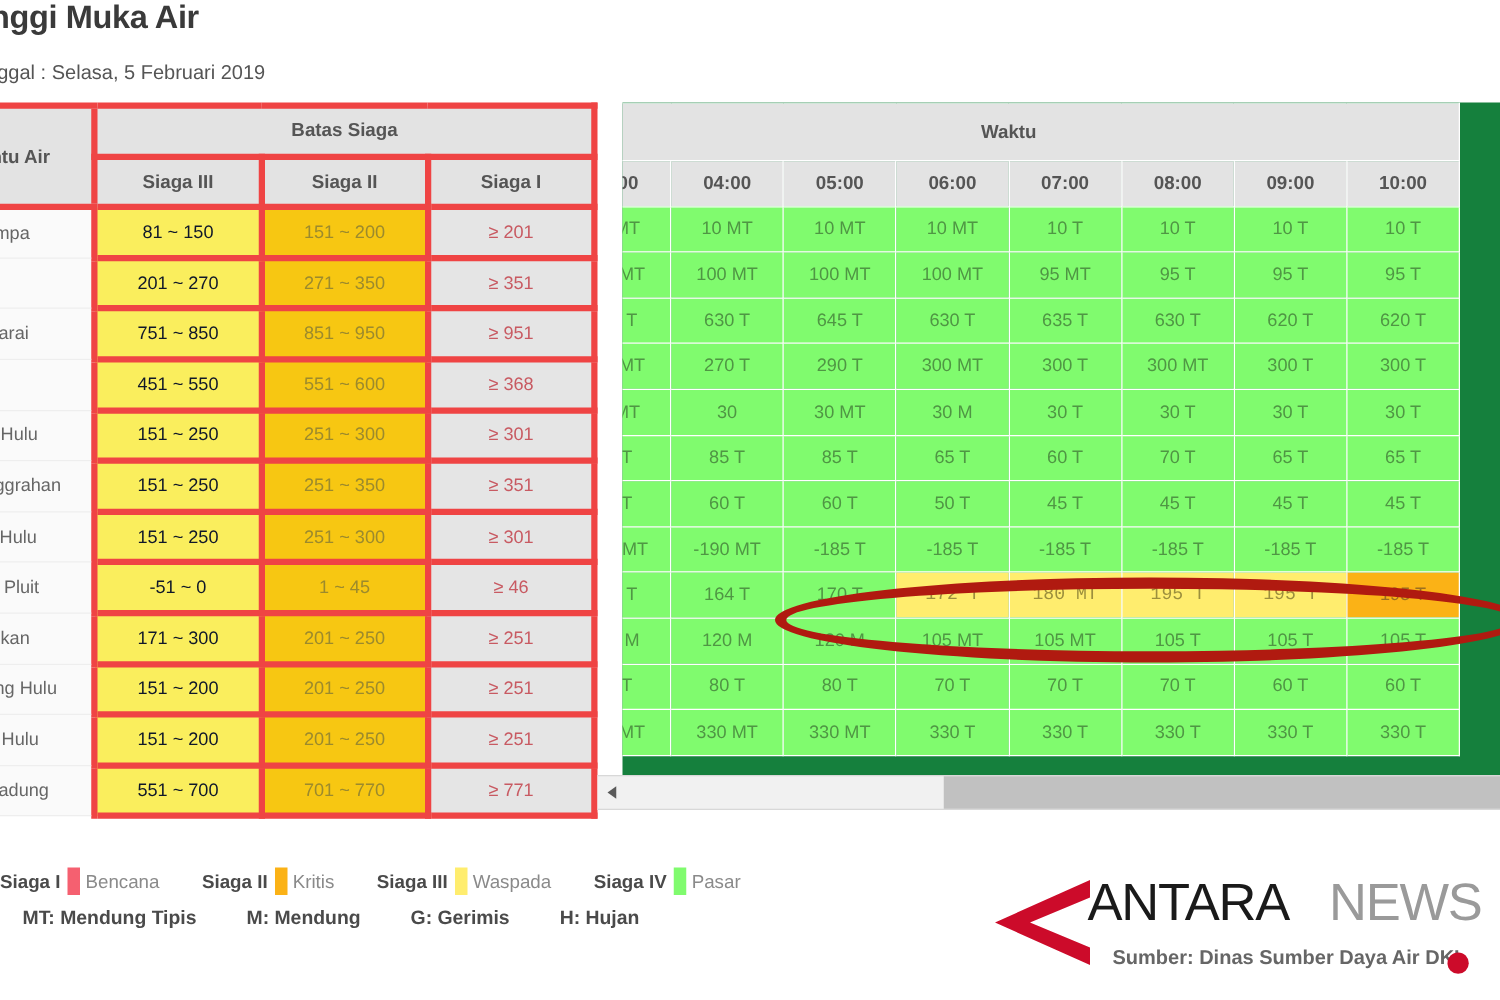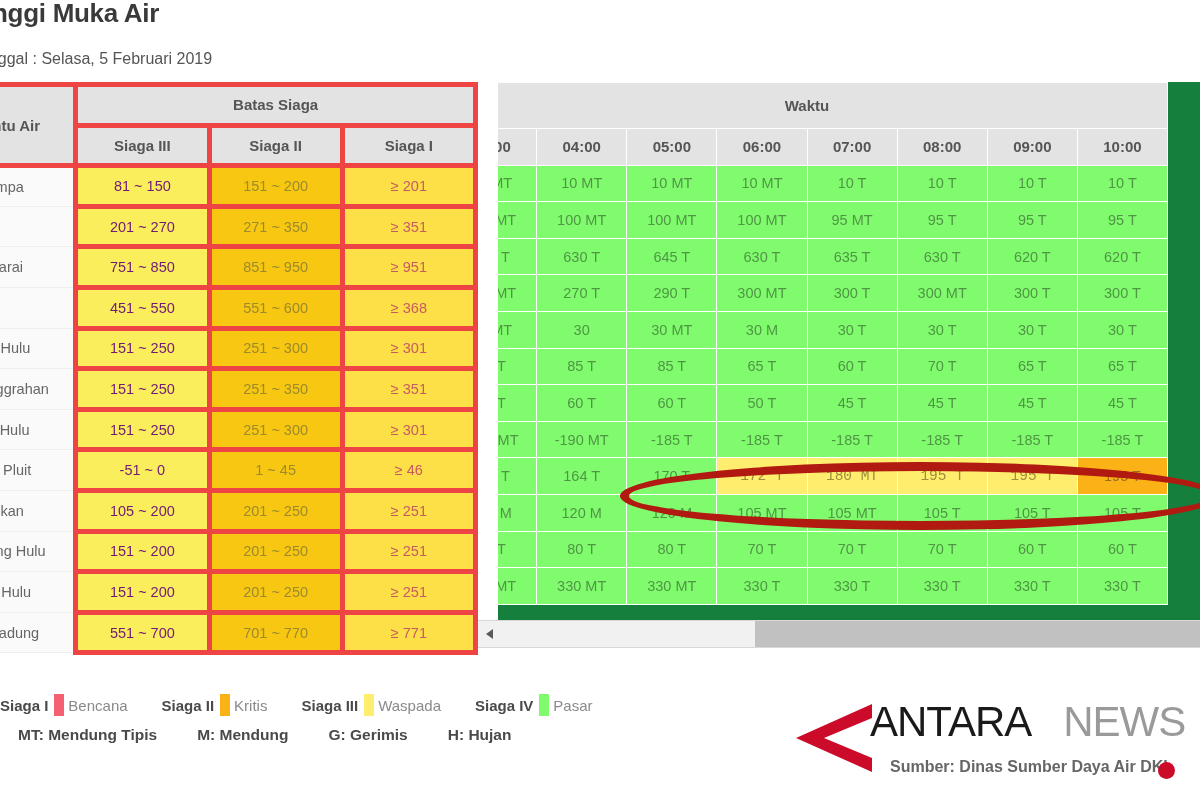--- a/index.html
+++ b/index.html
@@ -34,23 +34,23 @@
   }
   #left-table thead th{
     background:#e3e3e3;color:#555;font-weight:bold;font-size:15px;
   }
   #left-table th.corner{background:#e3e3e3;border-right:1px solid #fff;}
   #left-table td.name{
     background:#fafafa;text-align:left;padding-left:12px;color:#666;
     border-bottom:1px solid #eee;border-top:1px solid #eee;
     border-left:none;
   }
-  .c3{background:#faee5d;color:#701a75;margin-left:16px;}
+  .c3{background:#faee5d;color:#0f172a;margin-left:16px;}
   .c2{background:#f7c712;color:#9c8a2d;}
-  .c1{background:#fde047;color:#c85a62;}
+  .c1{background:#e5e5e5;color:#c85a62;}
   
   #right-pane{
     position:absolute;left:498px;top:82px;width:722px;height:540px;
     overflow:hidden;background:#15803d;
   }
   #right-table{
     position:absolute;left:-52px;top:0;
     border-collapse:collapse;table-layout:fixed;font-size:14.5px;
   }
   #right-table th,#right-table td{
@@ -179,21 +179,21 @@
         <td class="c1">≥ 301</td>
       </tr>
       <tr>
         <td class="name">Waduk Pluit</td>
         <td class="c3">-51 ~ 0</td>
         <td class="c2">1 ~ 45</td>
         <td class="c1">≥ 46</td>
       </tr>
       <tr>
         <td class="name">Pasar Ikan</td>
-        <td class="c3">105 ~ 200</td>
+        <td class="c3">171 ~ 300</td>
         <td class="c2">201 ~ 250</td>
         <td class="c1">≥ 251</td>
       </tr>
       <tr>
         <td class="name">Cipinang Hulu</td>
         <td class="c3">151 ~ 200</td>
         <td class="c2">201 ~ 250</td>
         <td class="c1">≥ 251</td>
       </tr>
       <tr>

